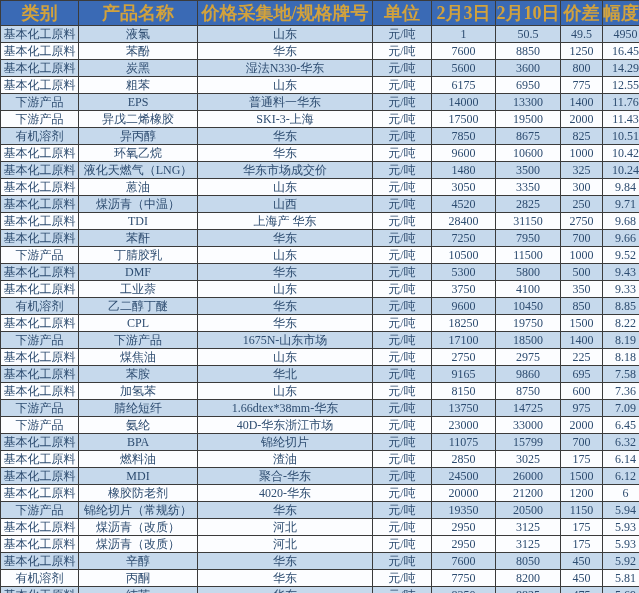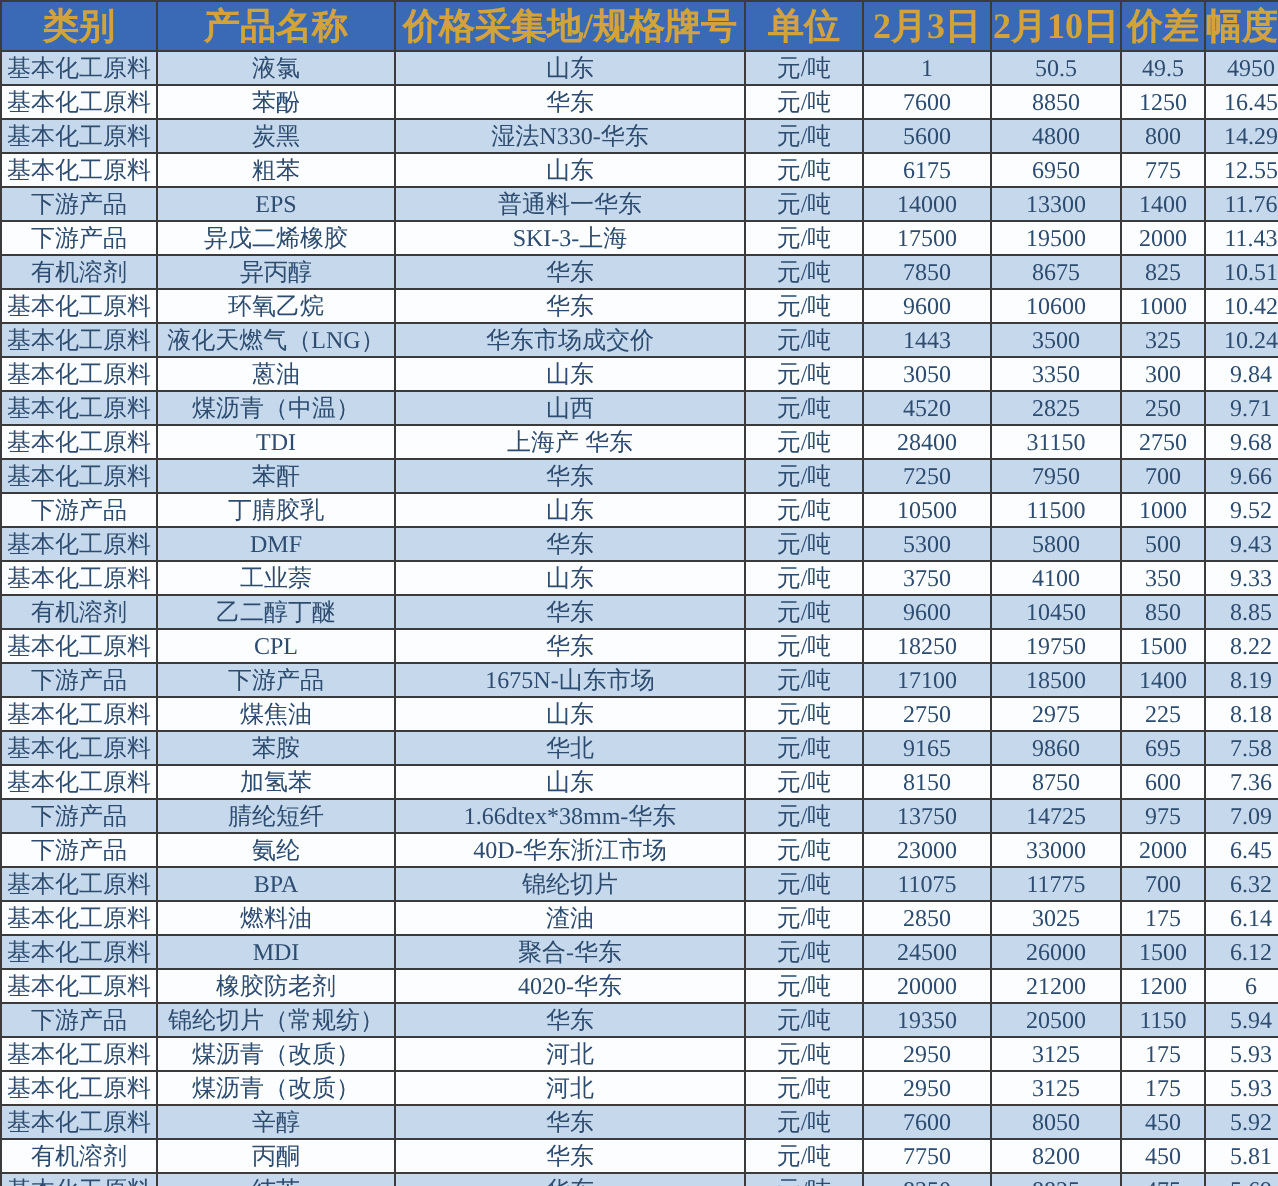--- a/index.html
+++ b/index.html
@@ -82,21 +82,21 @@
           <td>8850</td>
           <td>1250</td>
           <td>16.45</td>
         </tr>
         <tr class="shaded">
           <td>基本化工原料</td>
           <td>炭黑</td>
           <td>湿法N330-华东</td>
           <td>元/吨</td>
           <td>5600</td>
-          <td>4800</td>
+          <td>3600</td>
           <td>800</td>
           <td>14.29</td>
         </tr>
         <tr>
           <td>基本化工原料</td>
           <td>粗苯</td>
           <td>山东</td>
           <td>元/吨</td>
           <td>6175</td>
           <td>6950</td>
@@ -141,21 +141,21 @@
           <td>9600</td>
           <td>10600</td>
           <td>1000</td>
           <td>10.42</td>
         </tr>
         <tr class="shaded">
           <td>基本化工原料</td>
           <td>液化天燃气（LNG）</td>
           <td>华东市场成交价</td>
           <td>元/吨</td>
-          <td>1443</td>
+          <td>1480</td>
           <td>3500</td>
           <td>325</td>
           <td>10.24</td>
         </tr>
         <tr>
           <td>基本化工原料</td>
           <td>蒽油</td>
           <td>山东</td>
           <td>元/吨</td>
           <td>3050</td>
@@ -302,21 +302,21 @@
           <td>33000</td>
           <td>2000</td>
           <td>6.45</td>
         </tr>
         <tr class="shaded">
           <td>基本化工原料</td>
           <td>BPA</td>
           <td>锦纶切片</td>
           <td>元/吨</td>
           <td>11075</td>
-          <td>11775</td>
+          <td>15799</td>
           <td>700</td>
           <td>6.32</td>
         </tr>
         <tr>
           <td>基本化工原料</td>
           <td>燃料油</td>
           <td>渣油</td>
           <td>元/吨</td>
           <td>2850</td>
           <td>3025</td>

